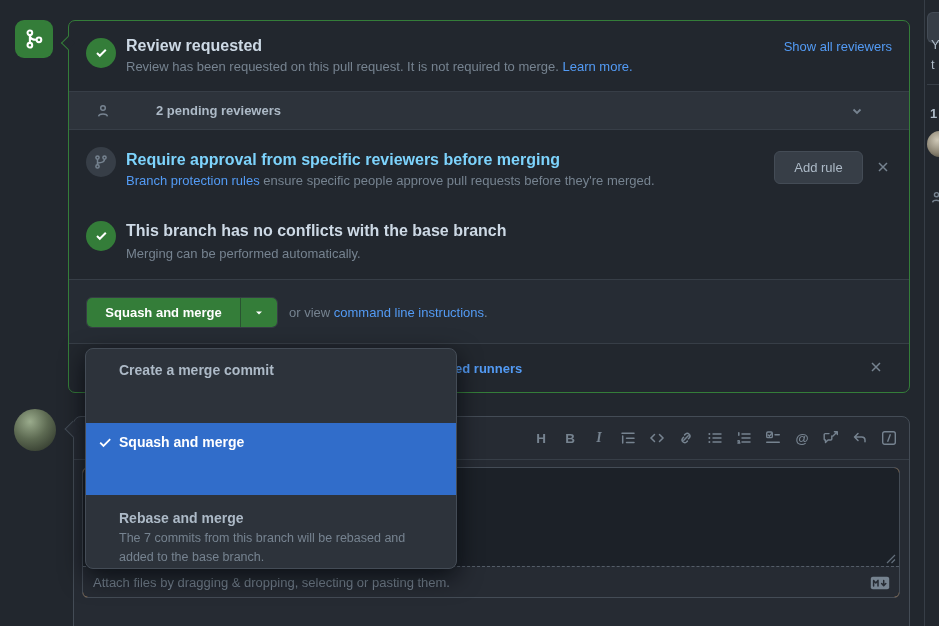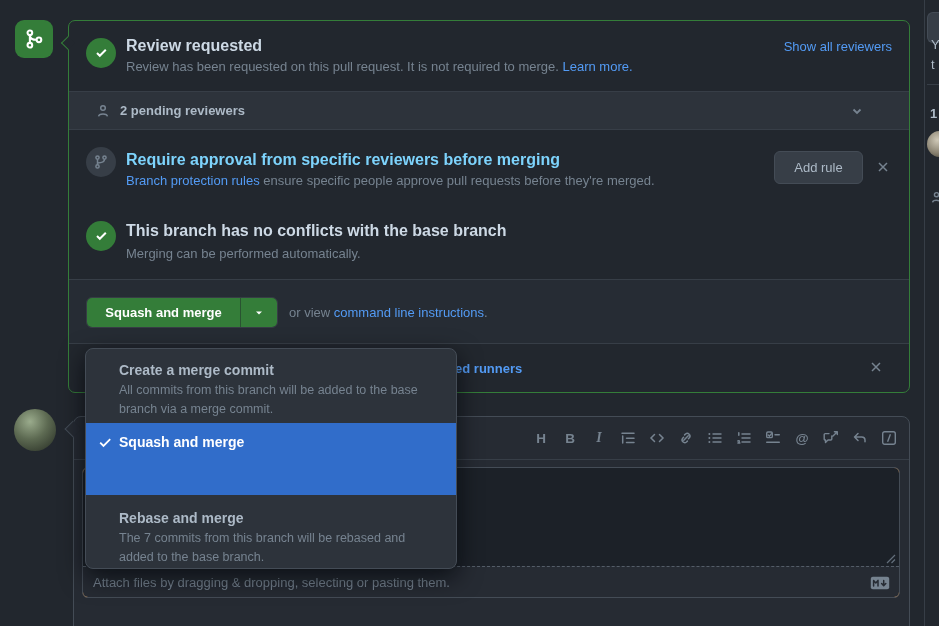--- a/index.html
+++ b/index.html
@@ -38,21 +38,21 @@
   .sec-desc  { position:absolute; left:57px; font-size:13px; color:#768390; }
 
   .sec1-circle { left:17px; top:17px; }
   .sec1-title { top:16px; }
   .sec1-desc { top:38px; }
   .show-all { position:absolute; right:17px; top:18px; font-size:13px; }
 
   .pending-row {
     position:absolute; left:0; top:70px; width:100%; height:39px;
     background:#2d333b; border-top:1px solid #373e47; border-bottom:1px solid #373e47;
-    display:flex; align-items:center; cursor:pointer;
+    display:flex; align-items:center; cursor:pointer;gap:36px;
   }
   .pending-row .p-ic { margin-left:26px; }
   .pending-label { margin-left:9px; font-size:13px; font-weight:bold; color:#adbac7; }
   .pending-chevron { position:absolute; right:44px; top:11px; }
 
   .sec2-circle { left:17px; top:126px; }
   .sec2-title { top:130px; color:#7dd3fc; }
   .sec2-desc { top:152px; }
   .add-rule-btn {
     position:absolute; left:705px; top:130px; width:89px; height:33px;
@@ -265,21 +265,20 @@
         <svg width="16" height="16" viewBox="0 0 16 16" fill="none" stroke="#768390" stroke-width="1.5">
             <path d="M4 4l8 8M12 4l-8 8"></path>
           </svg>
       </span>
     </div>
   </div>
 
   <div class="dropdown">
     <div class="dd-item i1">
       <div class="dd-title">Create a merge commit</div>
-      <div class="dd-desc">All commits from this branch will be added to the base branch via a merge commit.</div>
     </div>
     <div class="dd-item i2">
       <span class="dd-check">
         <svg width="16" height="16" viewBox="0 0 16 16" fill="none" stroke="#ffffff" stroke-width="1.8">
             <path d="M13.2 4.2l-6.7 6.7L3.2 7.6"></path>
           </svg>
       </span>
       <div class="dd-title">Squash and merge</div>
     </div>
     <div class="dd-item i3">

